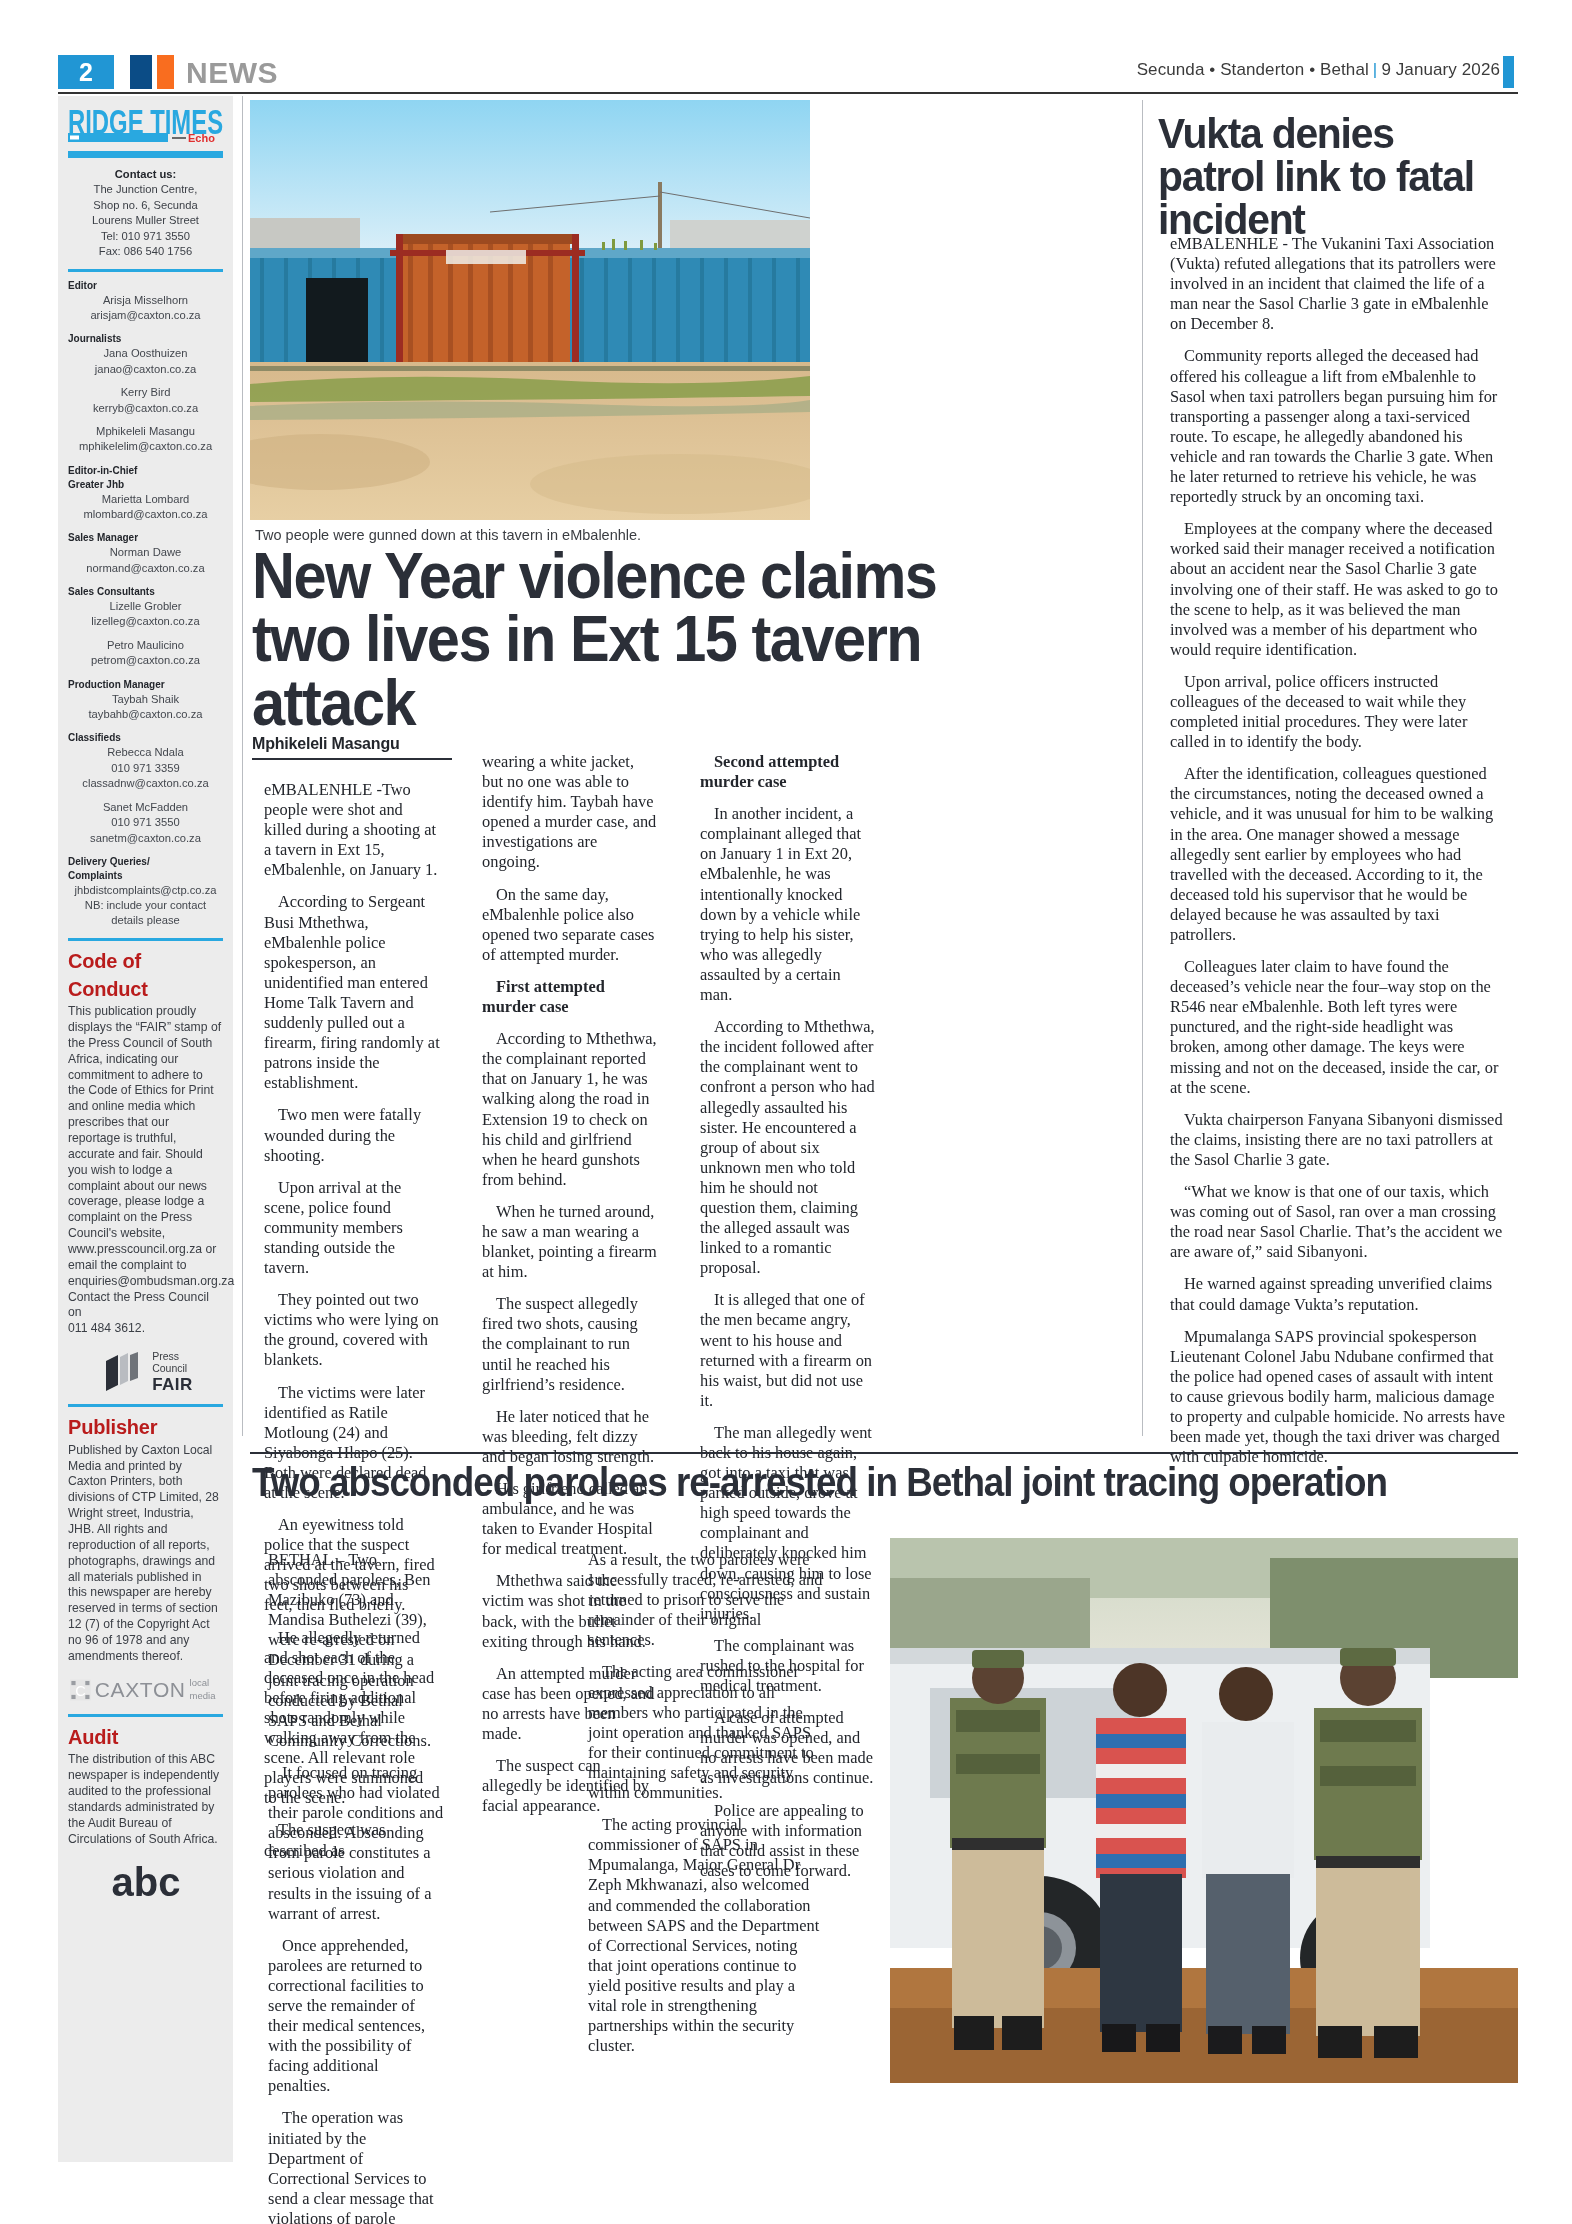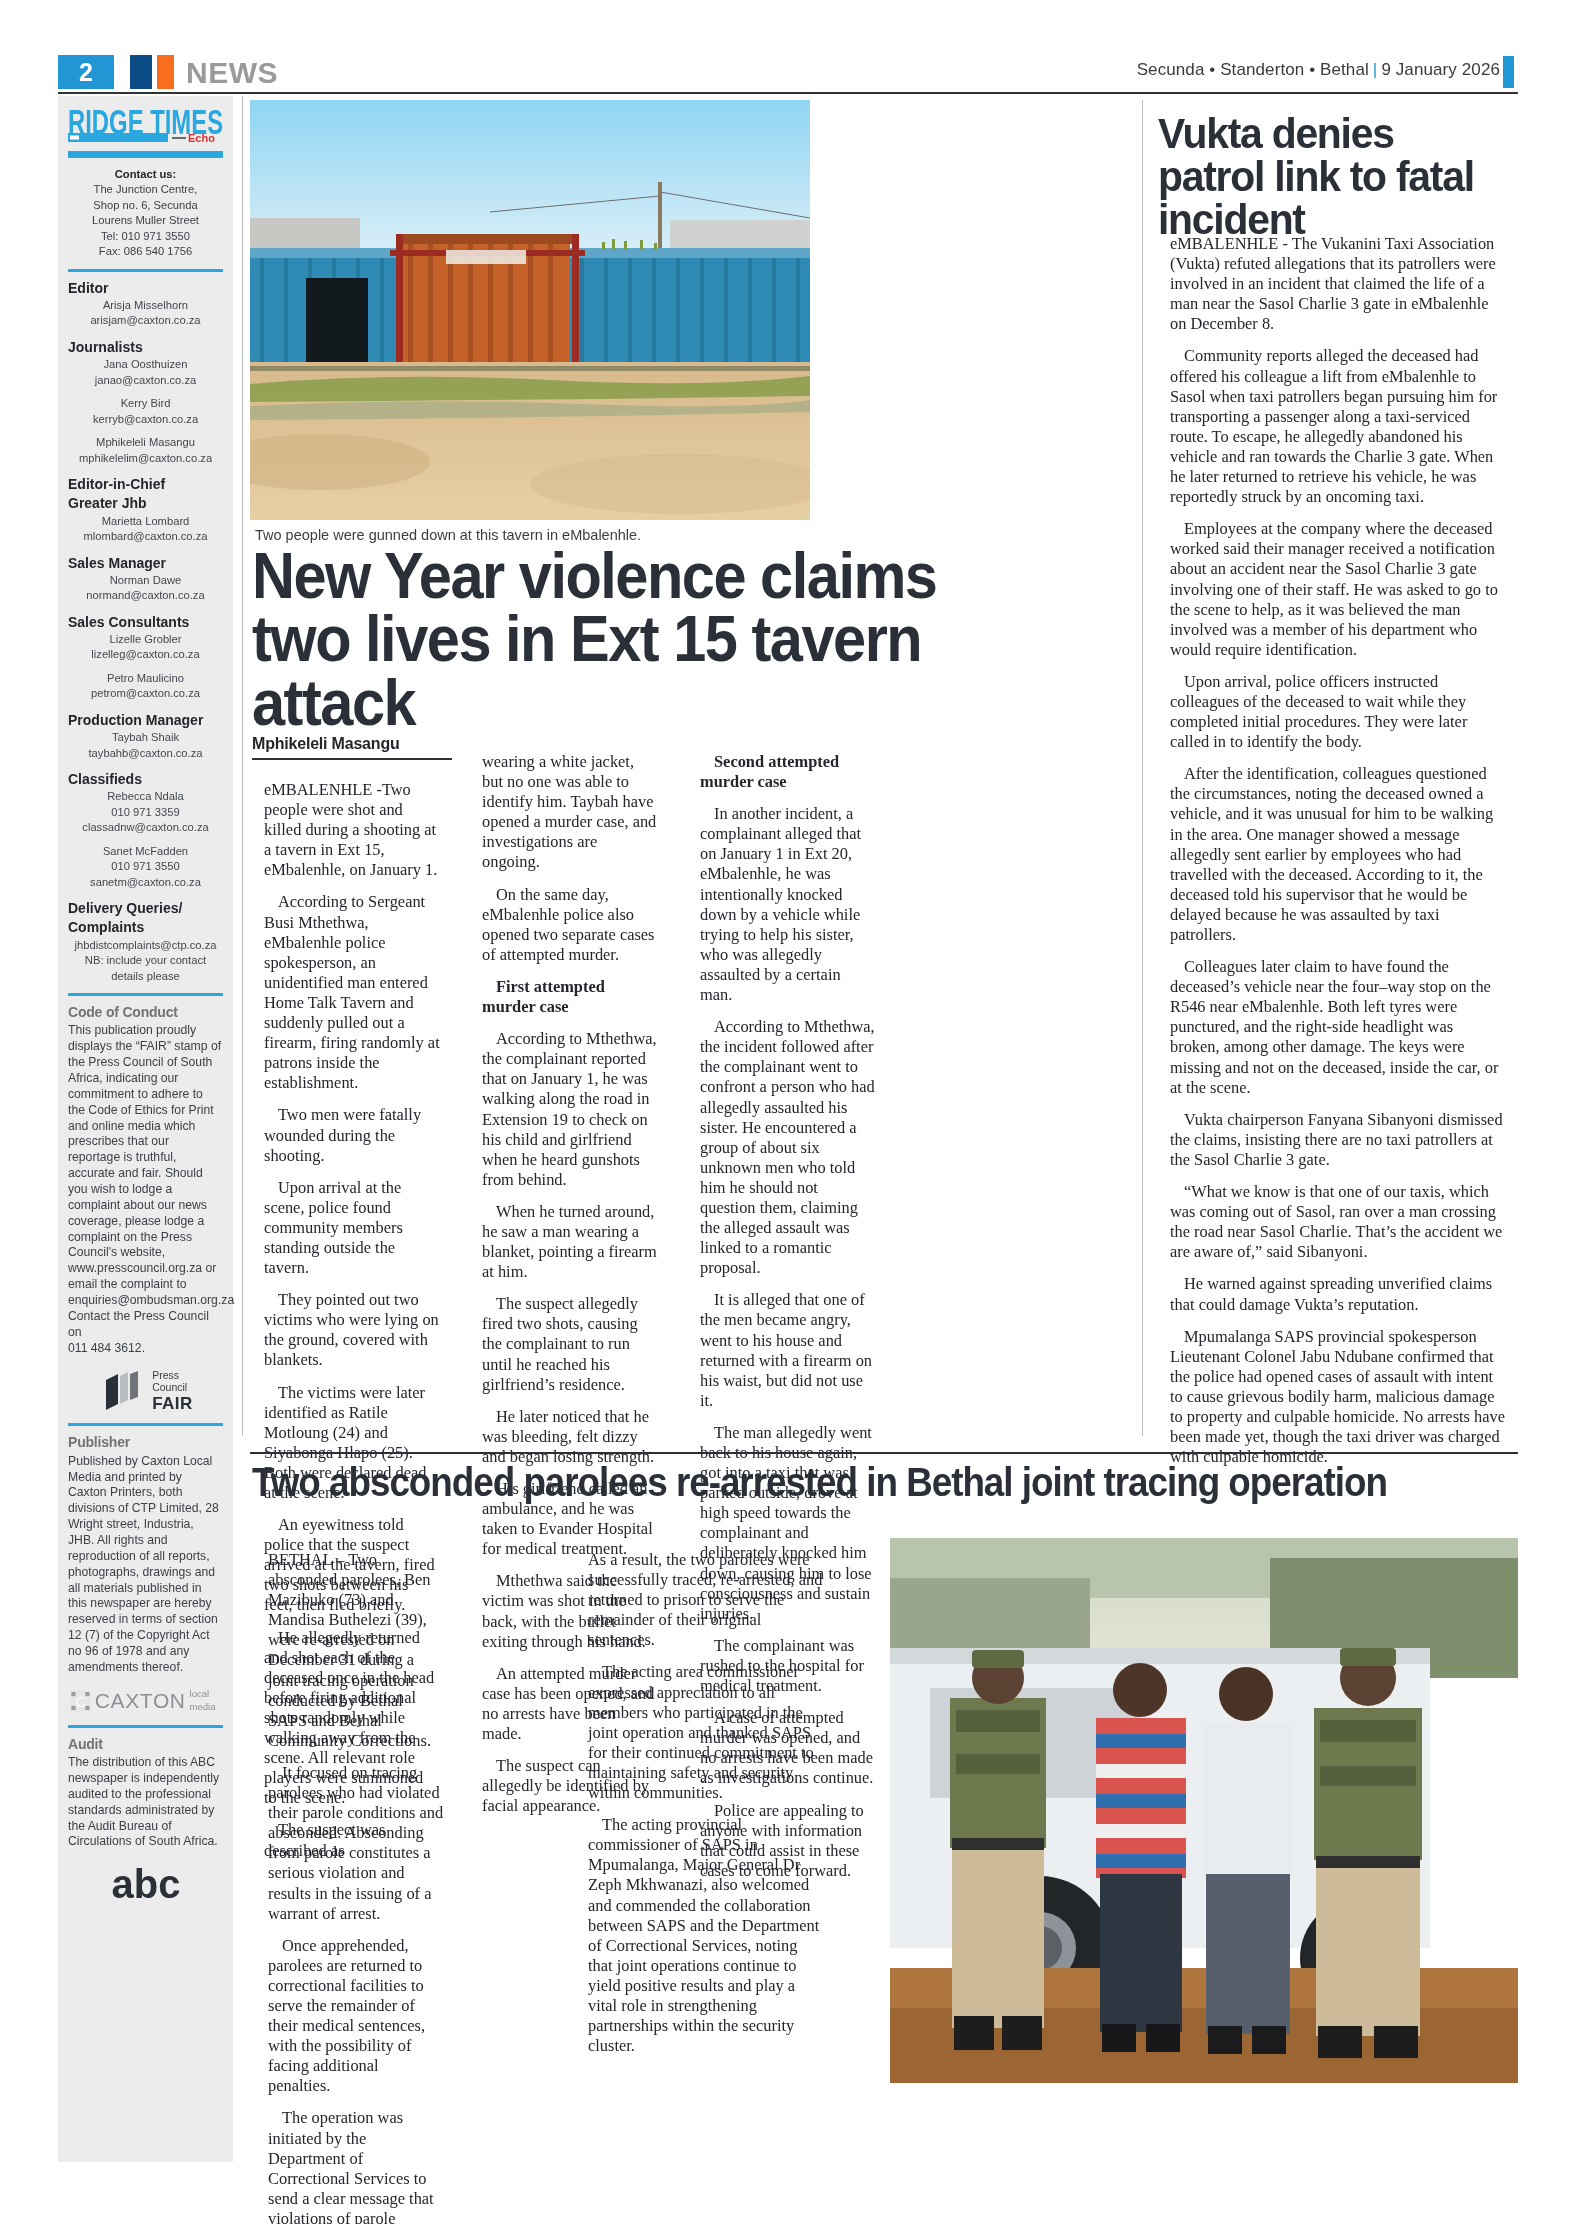--- a/index.html
+++ b/index.html
@@ -42,24 +42,24 @@
     position:absolute; left:58px; top:96px; width:175px; height:2066px;
     background:#ececec; padding:0 10px; font-size:11.2px; line-height:1.38; color:#3b3f46;
   }
   .rt-logo { width:100%; padding-top:6px; }
   .rt-svgbox { width:155px; height:44px; display:block; }
   .rt-underbar { width:155px; height:7px; background:#29a8e0; margin-top:5px; }
 
   .sb-hr { height:3px; background:#29a8e0; margin:9px 0 7px 0; }
   .sb-center { text-align:center; }
   .sb-bold { font-weight:bold; color:#23262c; }
-  .sb-heading { font-weight:bold; color:#23262c; font-size:14px; margin-top:9px; }
+  .sb-heading { font-weight:bold; color:#23262c; font-size:10px; margin-top:9px; }
   .sb-line { color:#43474e;text-align:center; }
   .sb-gap { height:8px; }
-  .sb-blue-head { color:#737373; font-weight:bold; font-size:14px; margin-bottom:1px; letter-spacing:-.2px; }
+  .sb-blue-head { color:#b91c1c; font-weight:bold; font-size:20px; margin-bottom:1px; letter-spacing:-.2px; }
   .sb-body { font-size:12.2px; line-height:1.30; color:#3b3f46; }
   .presscouncil { display:flex; align-items:flex-start; justify-content:center; gap:6px; margin:14px 0 6px 4px; }
   .pc-text { font-size:10.5px; line-height:1.12; color:#3a3d42; text-align:left; }
   .pc-fair { font-size:17px; font-weight:bold; letter-spacing:.5px; color:#2b2f38; line-height:1; margin-top:1px;}
   .caxton-row { display:flex; align-items:flex-end; gap:4px; margin:10px 0 4px 2px; }
   .cx-word { font-size:21px; color:#8d9096; letter-spacing:.6px; font-weight:300; }
   .cx-sub { font-size:9.5px; color:#8d9096; margin-bottom:3px; }
   .abc-logo { text-align:center; margin-top:10px; }
 
   .v-divider { position:absolute; background:#b9bcc1; width:1px; }

